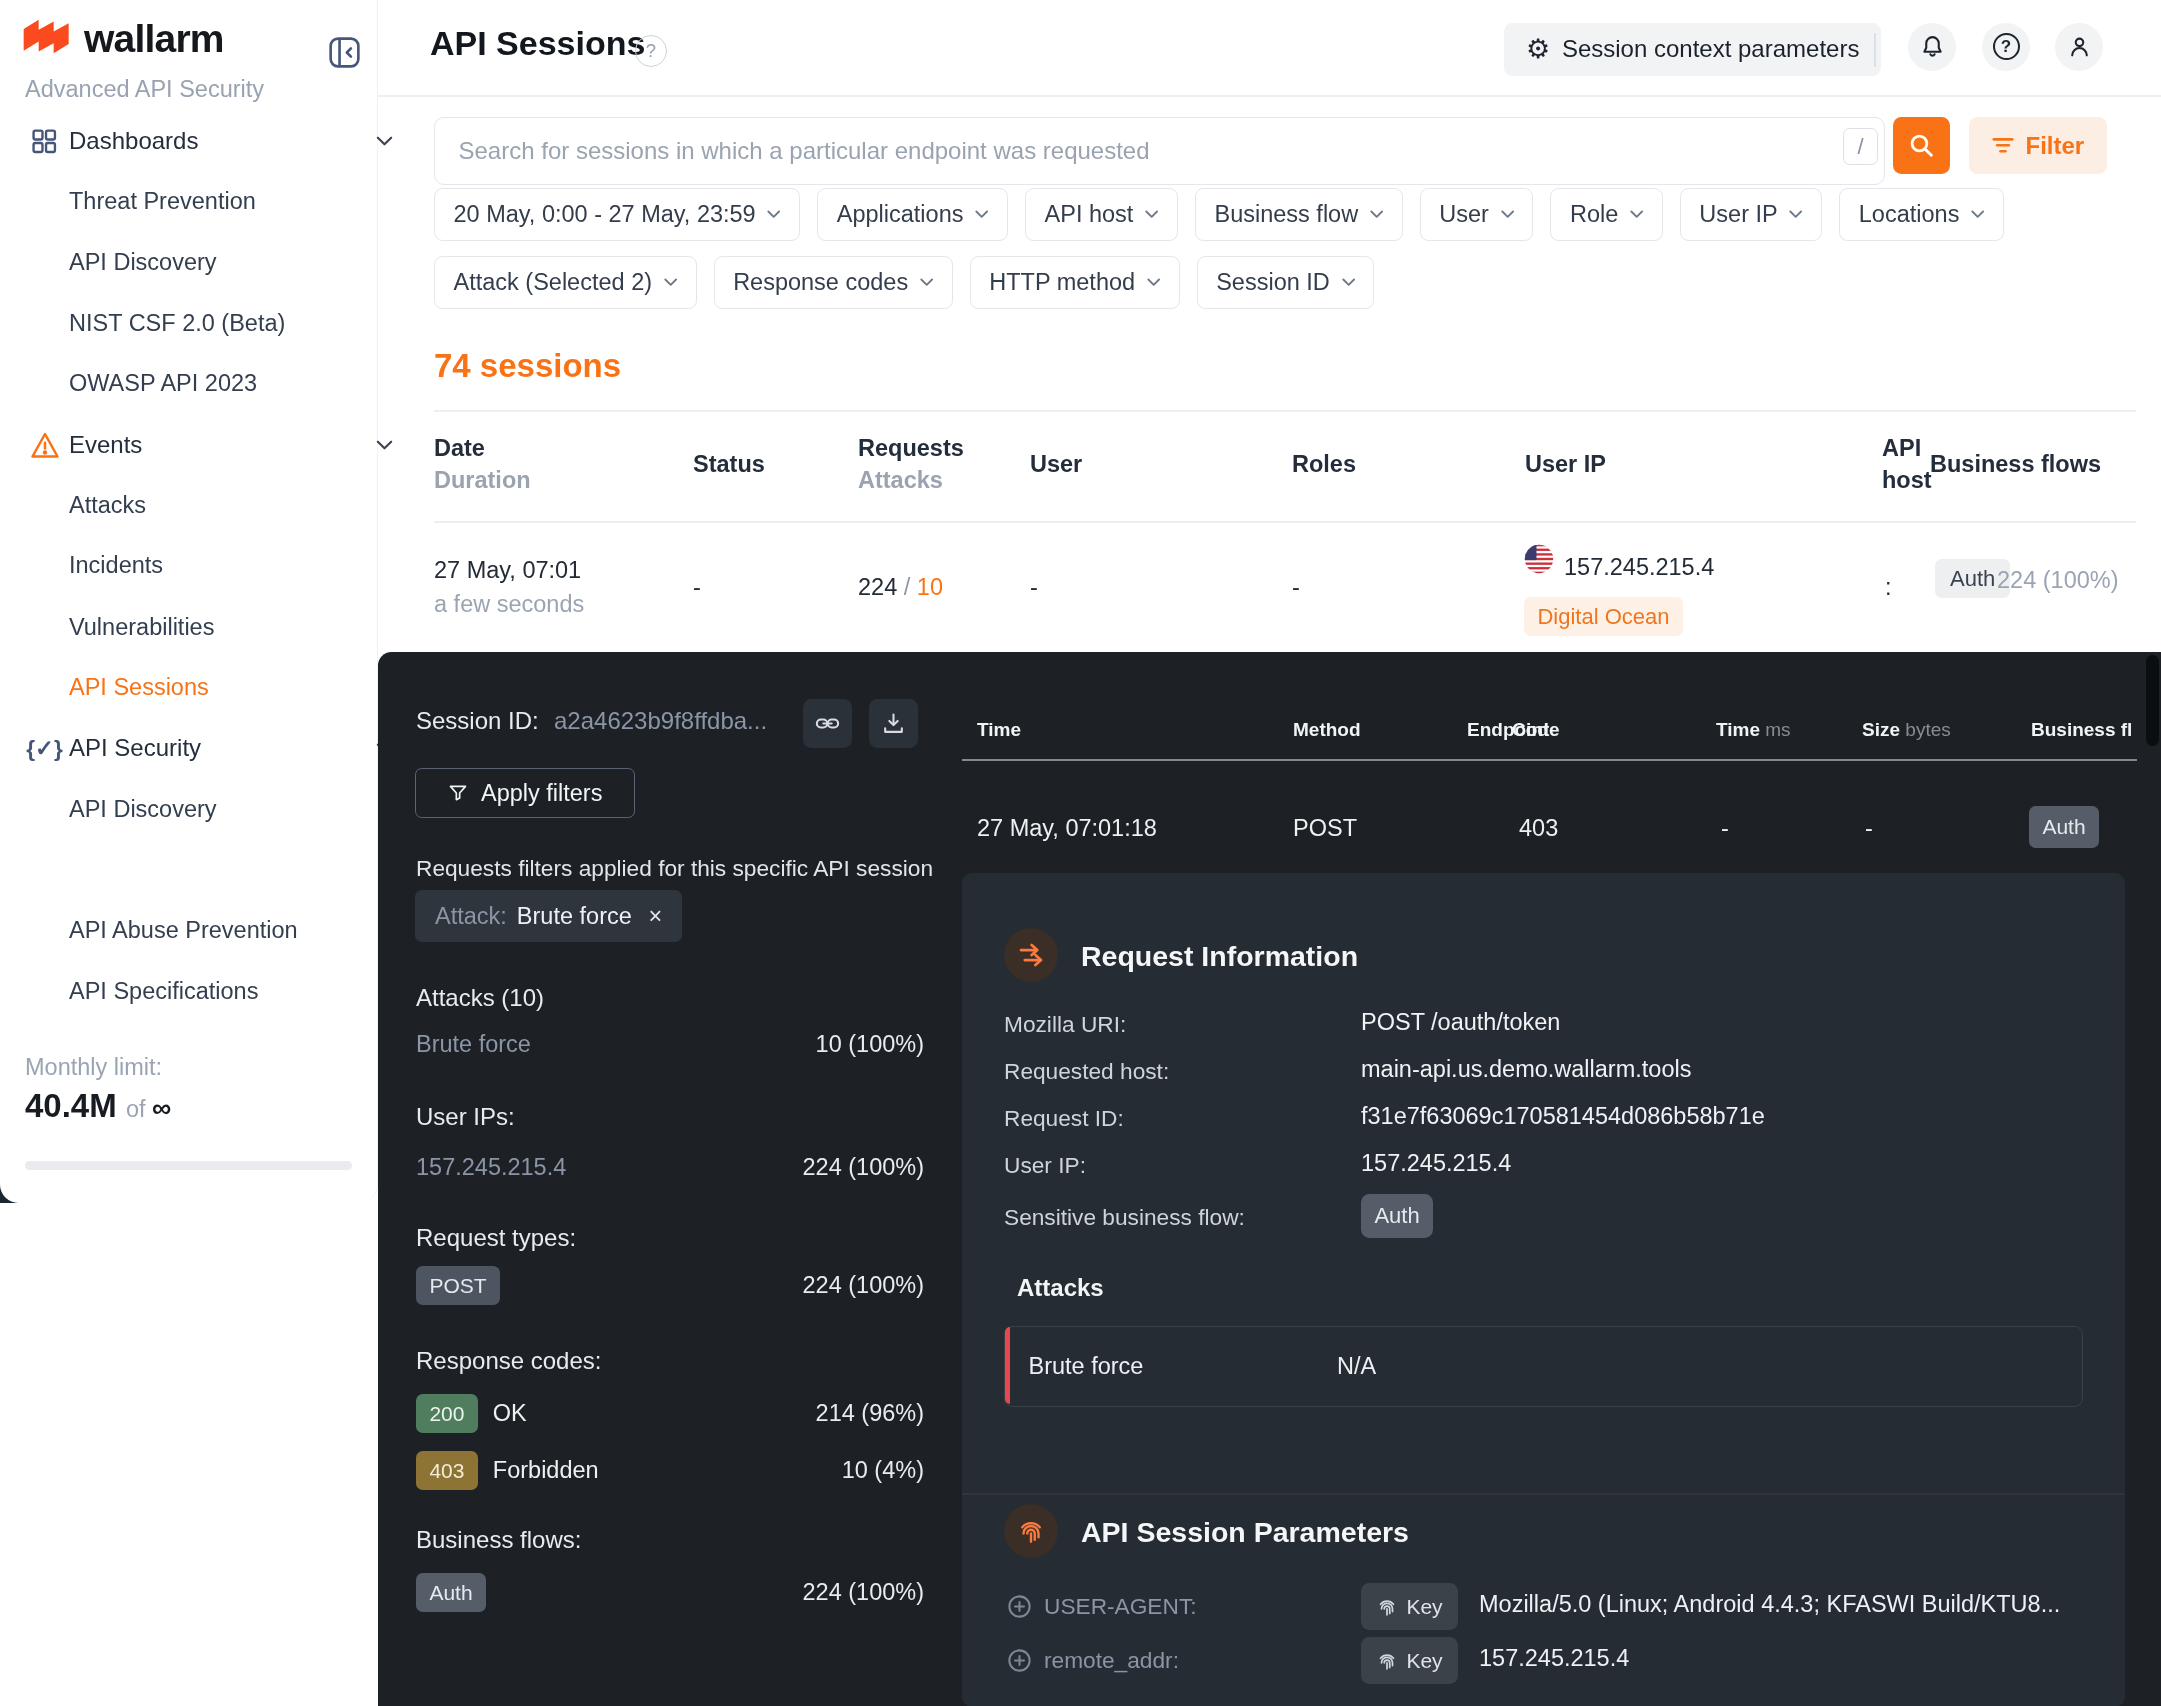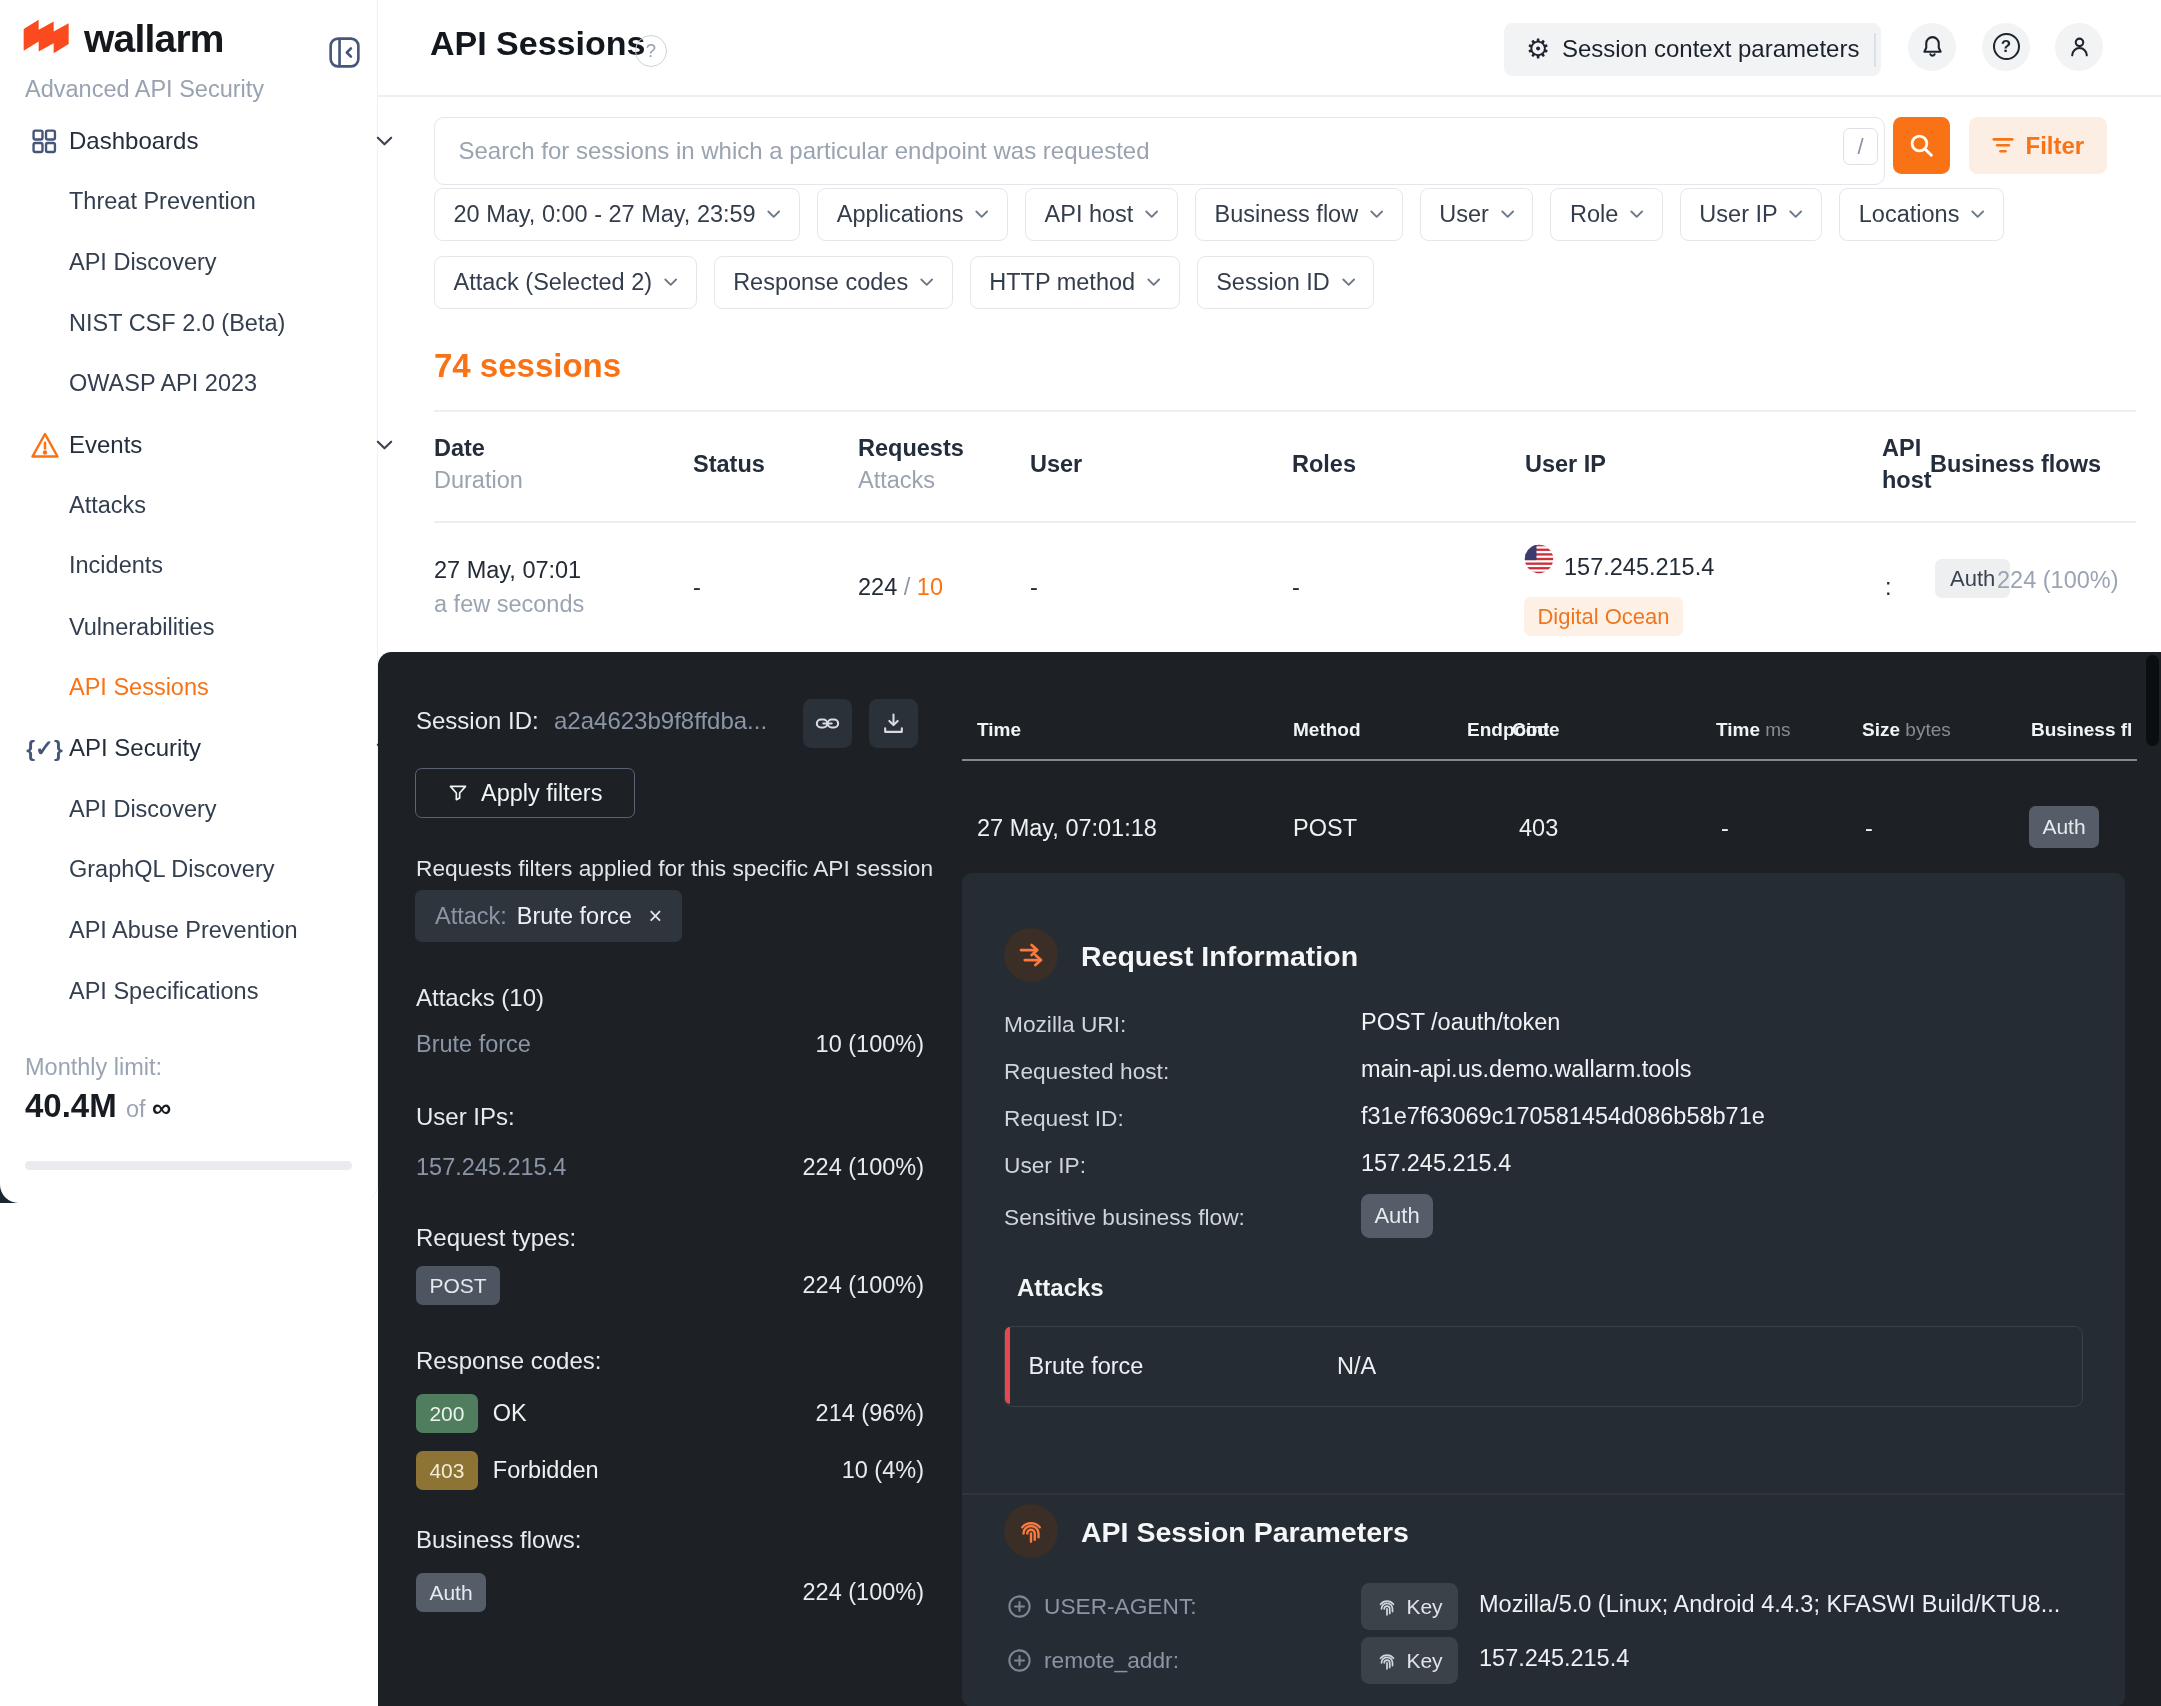--- a/index.html
+++ b/index.html
@@ -52,21 +52,21 @@
               align-items:center;justify-content:center;gap:11.7px;color:#f97316;font-size:24px;font-weight:600;cursor:pointer}
   .chip-row{left:434px;display:flex;gap:17px}
   .chip{height:53px;border:1.7px solid #e3e6ea;border-radius:8.4px;background:#fff;display:flex;align-items:center;
         gap:11.7px;padding:0 18.5px;font-size:23.5px;color:#333d4c;cursor:pointer}
   .chip .cv{color:#6e7988}
 
   
   .count{left:434px;top:347px;font-size:33px;font-weight:700;color:#f97316}
   .tline{left:434px;width:1702px;height:1.7px;background:#eceef1}
   .th{font-size:23.5px;font-weight:700;color:#232d3c}
-  .th.sub{font-weight:400;color:#9aa3b0}
+  .th.sub{font-weight:700;color:#9aa3b0}
   .td{font-size:23.5px;color:#222b36}
   .td.gray{color:#9aa4b2}
   .badge-lt{height:39px;border-radius:6.7px;background:#edeff1;color:#39424f;font-size:22px;display:inline-flex;
             align-items:center;padding:0 15px}
   .do-badge{left:1524px;top:597px;height:39px;border-radius:6.7px;background:#fdf0e5;color:#ee7620;font-size:22px;
             display:inline-flex;align-items:center;padding:0 13.4px}
 
   
   .drawer{position:absolute;left:378px;top:652px;width:1784px;height:1055px;background:#1d2126;
           border-radius:13.4px 0 0 0;z-index:6;color:#eef1f4}
@@ -191,23 +191,20 @@
       <span class="nav-label">API Security</span>
       <span class="nav-chev">
         <svg width="17" height="10" viewBox="0 0 20 12">
             <path d="M2 2l8 8 8-8" fill="none" stroke="currentColor" stroke-width="2.6" stroke-linecap="round" stroke-linejoin="round"></path>
           </svg>
         </span>
     </div>
     <div class="abs nav-row" style="top:779px">
         <span class="nav-sub">API Discovery</span>
       </div>
-    <div class="abs nav-row" style="top:839px">
-        <span class="nav-sub">GraphQL Discovery</span>
-      </div>
     <div class="abs nav-row" style="top:900px">
         <span class="nav-sub">API Abuse Prevention</span>
       </div>
     <div class="abs nav-row" style="top:961px">
         <span class="nav-sub">API Specifications</span>
       </div>
 
     <span class="abs ml-label">Monthly limit:</span>
     <div class="abs ml-value">
       <span>40.4M</span>

